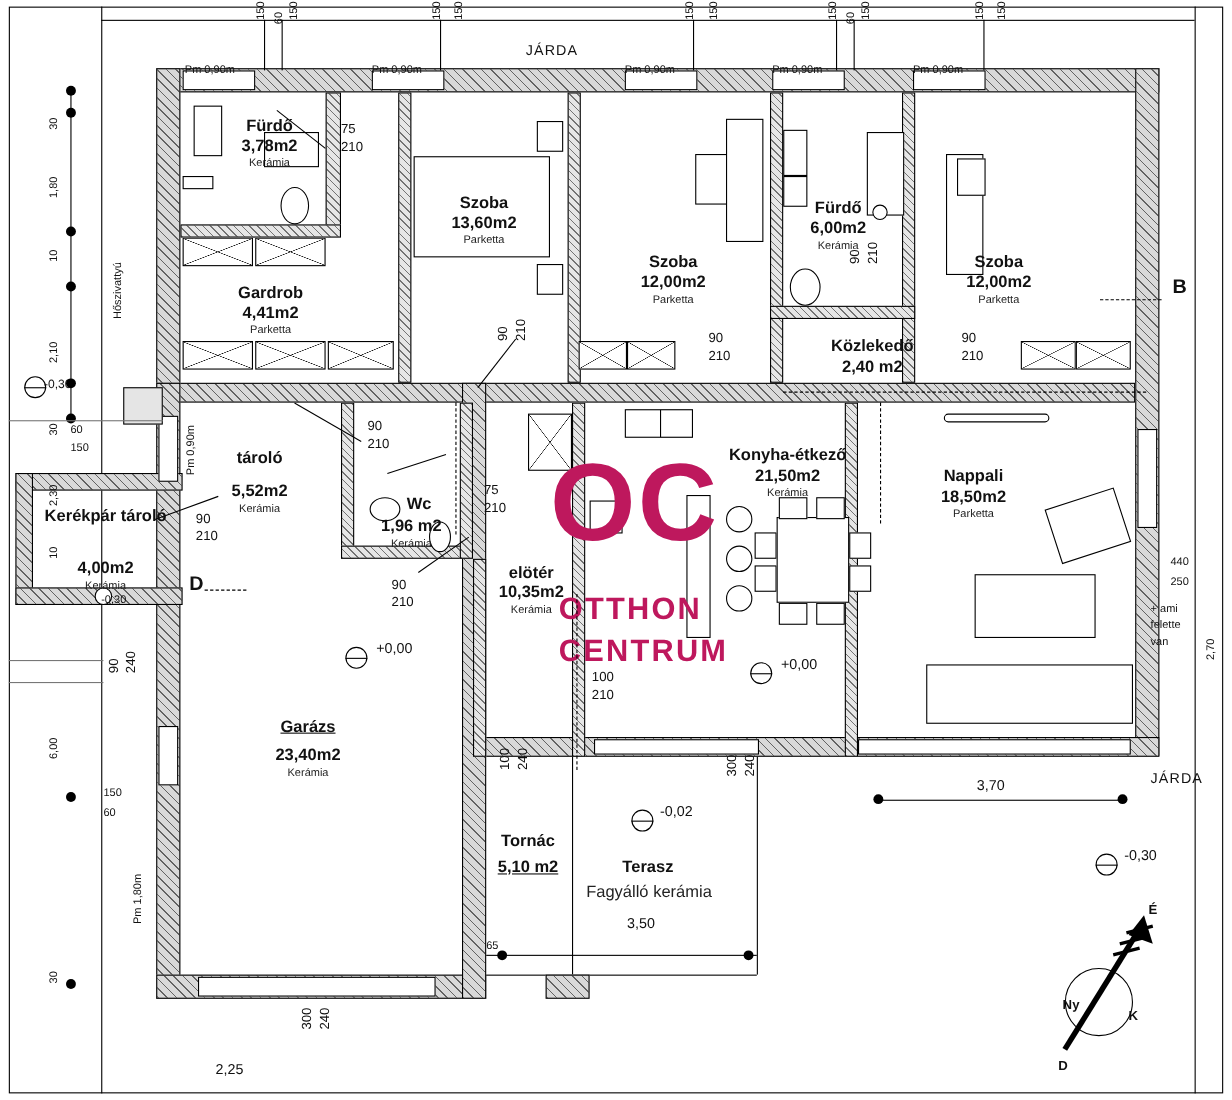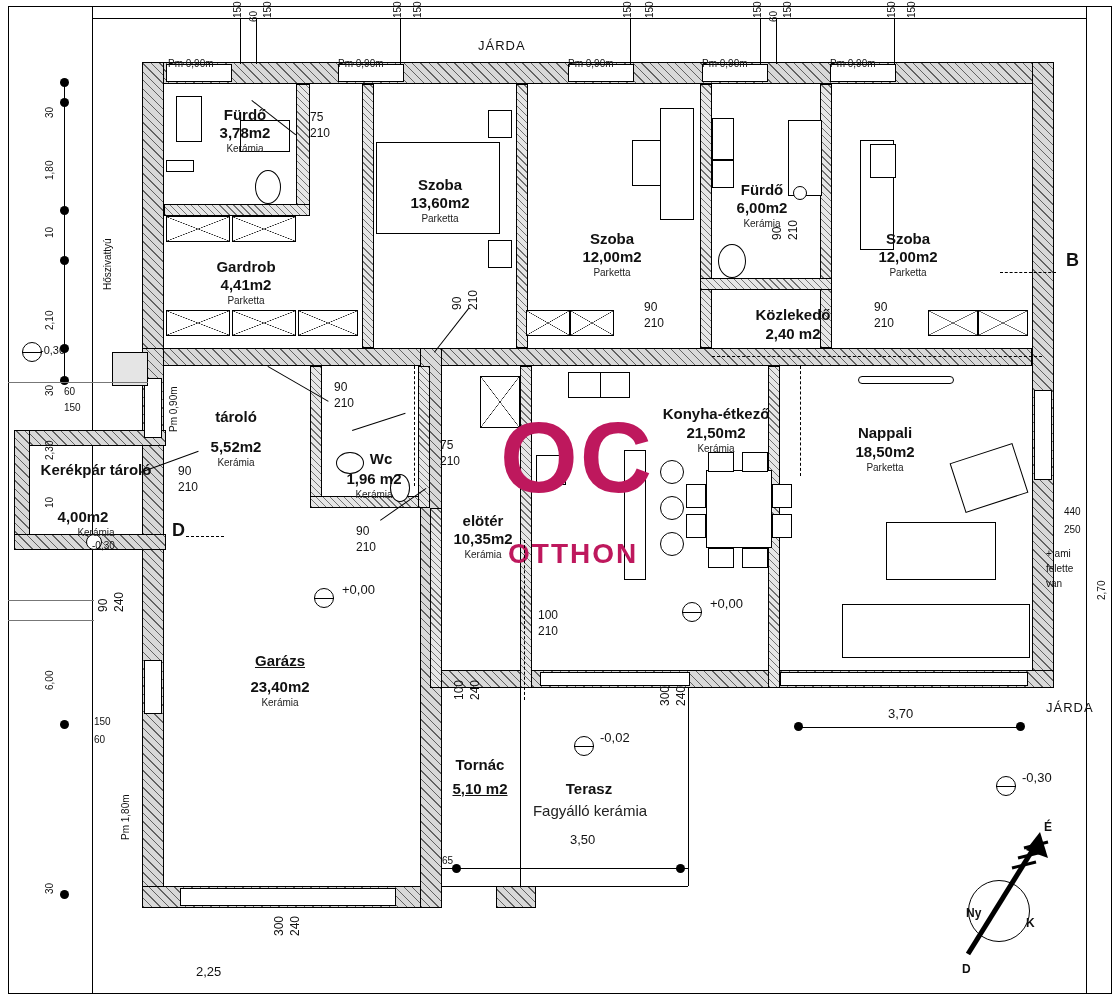--- a/index.html
+++ b/index.html
@@ -221,21 +221,21 @@
 
   <div class="txt rname" style="left:626px;top:405px;width:180px;">Konyha-étkező</div>
   <div class="txt rarea" style="left:626px;top:424px;width:180px;">21,50m2</div>
   <div class="txt rmat" style="left:626px;top:443px;width:180px;">Kerámia</div>
 
   <div class="txt rname" style="left:820px;top:424px;width:130px;">Nappali</div>
   <div class="txt rarea" style="left:820px;top:443px;width:130px;">18,50m2</div>
   <div class="txt rmat" style="left:820px;top:462px;width:130px;">Parketta</div>
 
   <div class="txt rname" style="left:36px;top:462px;width:120px;line-height:16px;white-space:normal;text-align:center;">Kerékpár tároló</div>
-  <div class="txt rarea" style="left:23px;top:508px;width:120px;">4,00m2</div>
+  <div class="txt rarea" style="left:36px;top:508px;width:120px;">4,00m2</div>
   <div class="txt rmat" style="left:36px;top:527px;width:120px;">Kerámia</div>
 
   <div class="txt rname" style="left:218px;top:652px;width:124px;text-decoration:underline;">Garázs</div>
   <div class="txt rarea" style="left:218px;top:678px;width:124px;">23,40m2</div>
   <div class="txt rmat" style="left:218px;top:697px;width:124px;">Kerámia</div>
 
   <div class="txt rname" style="left:428px;top:756px;width:104px;">Tornác</div>
   <div class="txt rarea" style="left:428px;top:780px;width:104px;text-decoration:underline;">5,10 m2</div>
 
   <div class="txt rname" style="left:530px;top:780px;width:118px;">Terasz</div>
@@ -360,20 +360,21 @@
   <div class="txt small" style="left:442px;top:855px;text-align:center;">65</div>
   <div class="txt" style="left:570px;top:832px;font-size:13px;">3,50</div>
   <div class="txt" style="left:196px;top:964px;font-size:13px;">2,25</div>
   <div class="txt" style="left:888px;top:706px;font-size:13px;">3,70</div>
   <div class="dot" style="left:794px;top:722px;"></div>
   <div class="dot" style="left:1016px;top:722px;"></div>
   <div class="thinline" style="left:798px;top:727px;width:220px;"></div>
 
   <div class="wm" style="left:500px;top:400px;font-size:100px;">OC</div>
   <div class="wm" style="left:508px;top:538px;font-size:28px;">OTTHON</div>
+  <div class="wm" style="left:508px;top:576px;font-size:28px;">CENTRUM</div>
 
 
   <div class="circ" style="left:968px;top:880px;width:62px;height:62px;"></div>
   <svg class="abs" style="left:944px;top:824px;width:120px;height:140px;" viewBox="0 0 120 140">
     <line x1="24" y1="130" x2="96" y2="14" stroke="#000" stroke-width="5"></line>
     <polygon points="96,8 104,34 82,26" fill="#000"></polygon>
     <line x1="80" y1="24" x2="104" y2="18" stroke="#000" stroke-width="3"></line>
     <line x1="74" y1="34" x2="98" y2="28" stroke="#000" stroke-width="3"></line>
     <line x1="68" y1="44" x2="92" y2="38" stroke="#000" stroke-width="3"></line>
   </svg>

